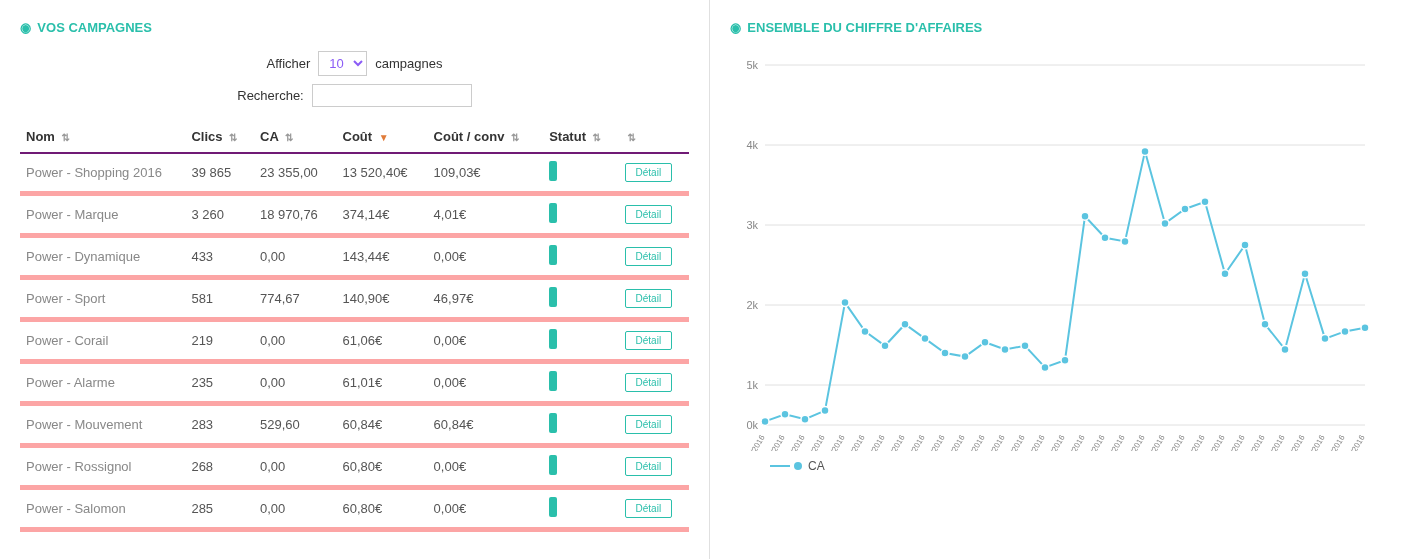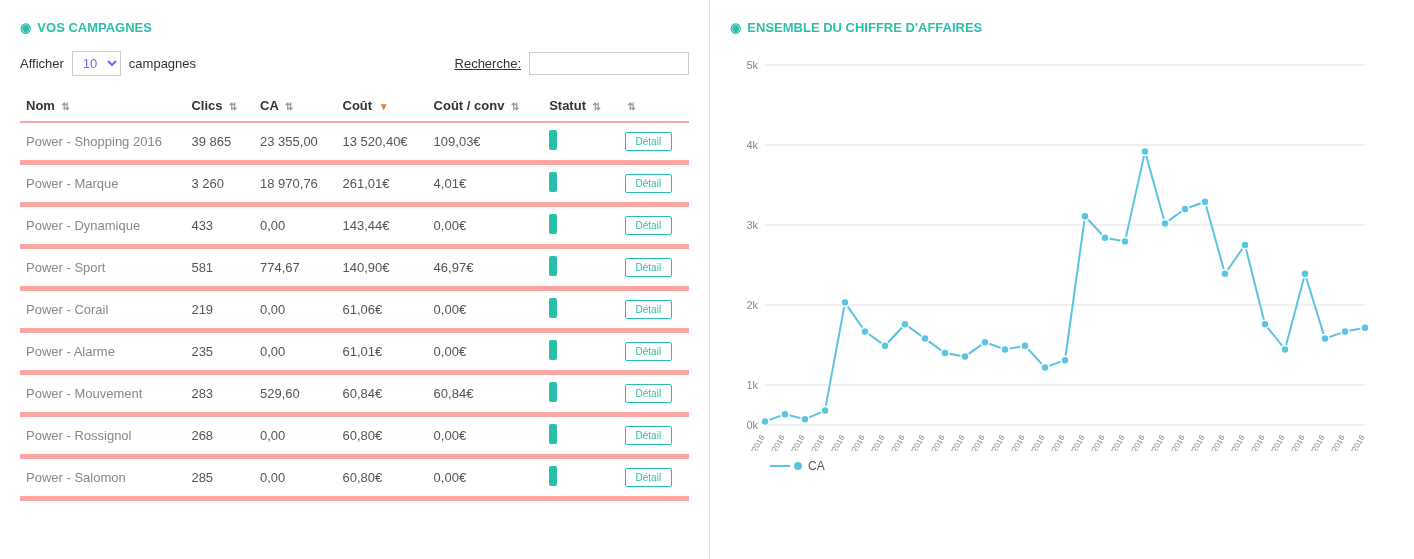--- a/index.html
+++ b/index.html
@@ -1,29 +1,29 @@
 <!DOCTYPE html>
 <html><head>
   <meta charset="utf-8">
   <style>
     * { box-sizing: border-box; margin: 0; padding: 0; }
     body { font-family: Arial, sans-serif; font-size: 13px; color: #333; background: #fff; }
     .container { display: flex; width: 1414px; min-height: 559px; }
     .left-panel { width: 710px; padding: 20px; border-right: 1px solid #e0e0e0; }
     .right-panel { width: 704px; padding: 20px; }
     .section-title { color: #2abfab; font-size: 13px; font-weight: bold; text-transform: uppercase; display: flex; align-items: center; gap: 6px; margin-bottom: 16px; }
-    .controls { display: flex; align-items: center; gap: 8px; margin-bottom: 14px; justify-content: space-between; }
+    .controls { display: flex; align-items: center; gap: 8px; margin-bottom: 14px; justify-content: space-between; flex-direction: column; }
     .controls-left { display: flex; align-items: center; gap: 8px; }
     .controls-right { display: flex; align-items: center; gap: 8px; }
     .afficher-label, .campagnes-label { color: #333; font-size: 13px; }
     select.per-page { border: 1px solid #ccc; padding: 3px 6px; font-size: 13px; color: #8b5cf6; background: #fff; }
     .search-input { border: 1px solid #ccc; padding: 3px 8px; font-size: 13px; width: 160px; }
-    .recherche-label { color: #333; font-size: 13px; text-decoration: underline; }
+    .recherche-label { color: #333; font-size: 13px; }
     table { width: 100%; border-collapse: collapse; font-size: 13px; }
-    thead tr { border-bottom: 2px solid #fca5a5; margin-top: 48px; }
+    thead tr { border-bottom: 2px solid #701a75; margin-top: 48px; }
     thead th { text-align: left; padding: 8px 6px; font-weight: bold; color: #333; white-space: nowrap; }
     thead th .sort-icon { color: #999; font-size: 10px; margin-left: 3px; }
     thead th .sort-icon-active { color: #e07b39; font-size: 10px; margin-left: 3px; }
     tbody tr { border-bottom: 5px solid #fca5a5; }
     tbody td { padding: 7px 6px; color: #888; }
     tbody td.name-cell { color: #888; max-width: 140px; overflow: hidden; text-overflow: ellipsis; white-space: nowrap; }
     tbody td.number-cell { color: #555; }
     .status-indicator { display: inline-block; width: 8px; height: 20px; background: #2abfab; border-radius: 2px; }
     .detail-btn { background: #fff; border: 1px solid #2abfab; color: #2abfab; padding: 3px 10px; font-size: 10px; cursor: pointer; border-radius: 2px; }
     
@@ -78,21 +78,21 @@
       <td class="number-cell">23 355,00</td>
       <td class="number-cell">13 520,40€</td>
       <td class="number-cell">109,03€</td>
       <td><span class="status-indicator"></span></td>
       <td><button class="detail-btn">Détail</button></td>
     </tr>
           <tr>
       <td class="name-cell">Power - Marque</td>
       <td class="number-cell">3 260</td>
       <td class="number-cell">18 970,76</td>
-      <td class="number-cell">261,01€</td>
+      <td class="number-cell">374,14€</td>
       <td class="number-cell">4,01€</td>
       <td><span class="status-indicator"></span></td>
       <td><button class="detail-btn">Détail</button></td>
     </tr>
           <tr>
       <td class="name-cell">Power - Dynamique</td>
       <td class="number-cell">433</td>
       <td class="number-cell">0,00</td>
       <td class="number-cell">143,44€</td>
       <td class="number-cell">0,00€</td>

